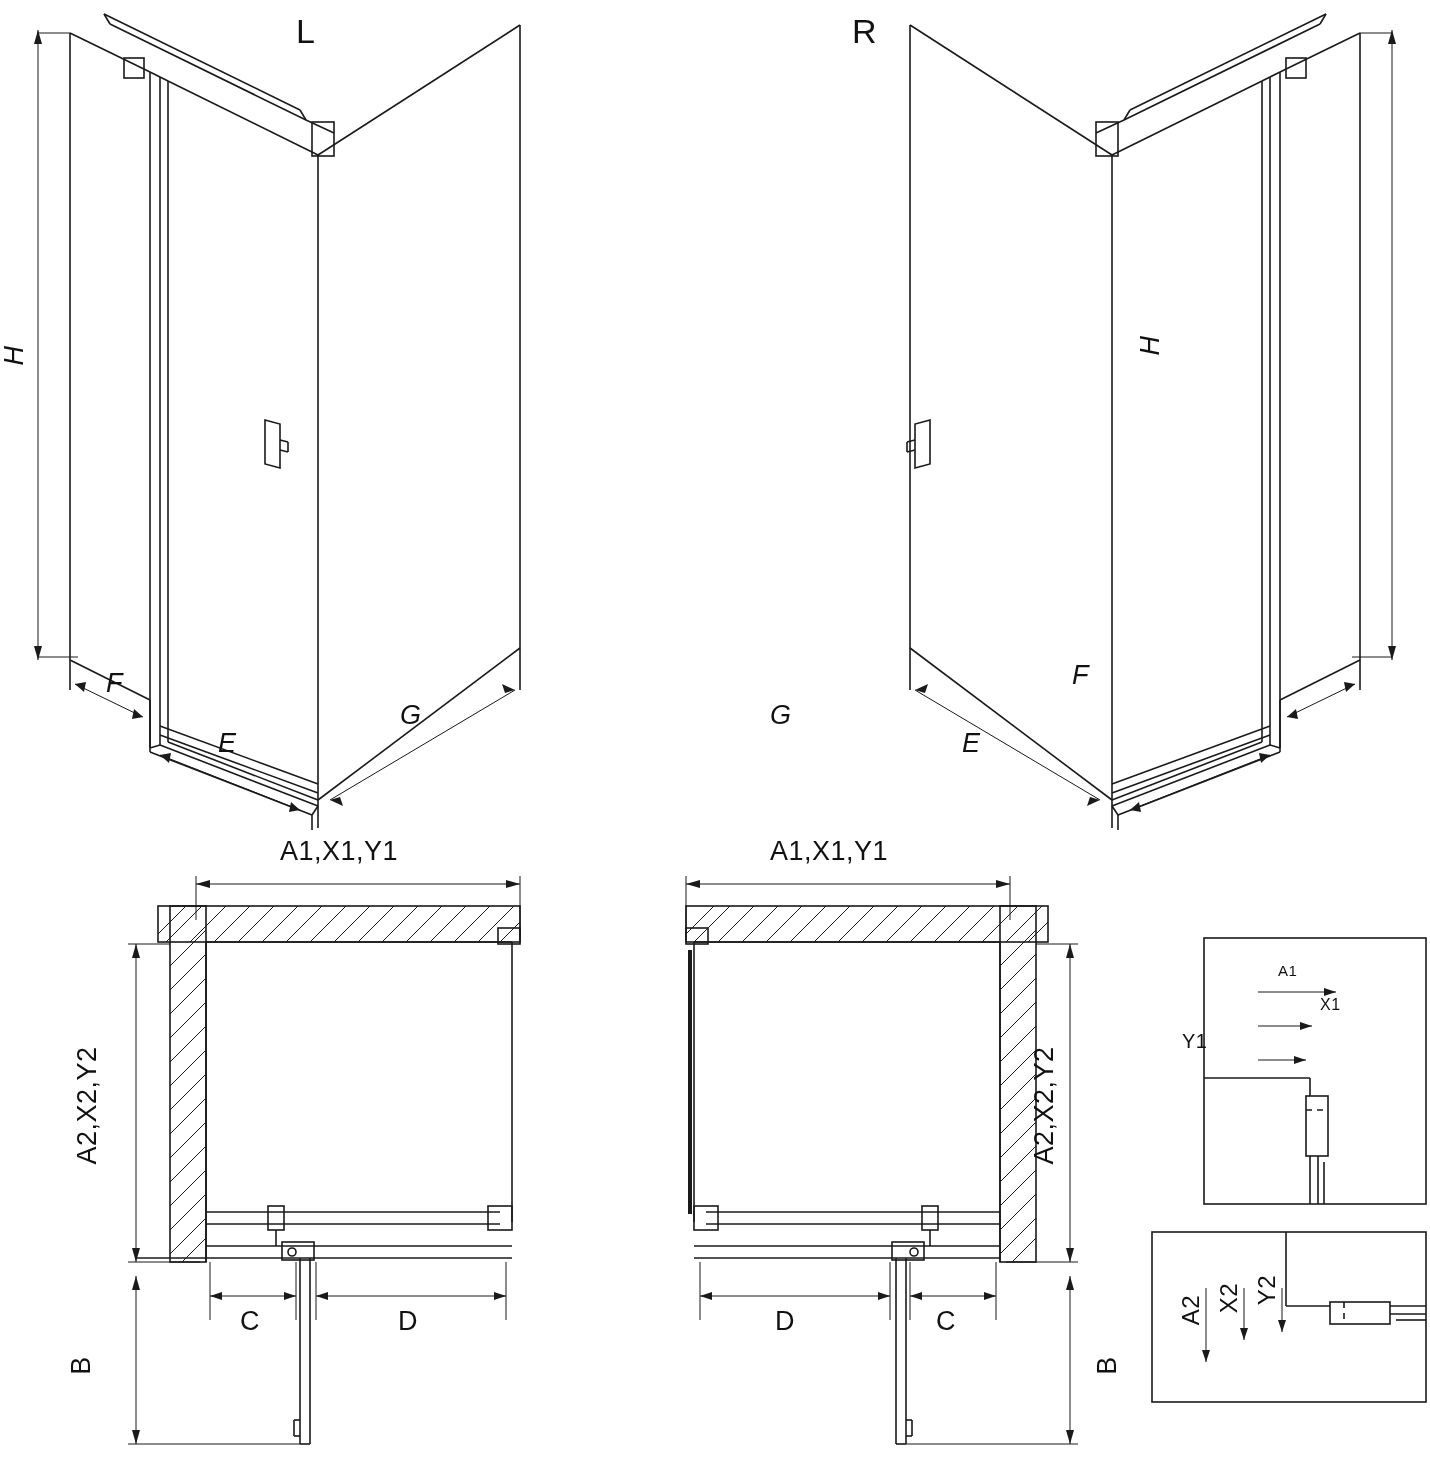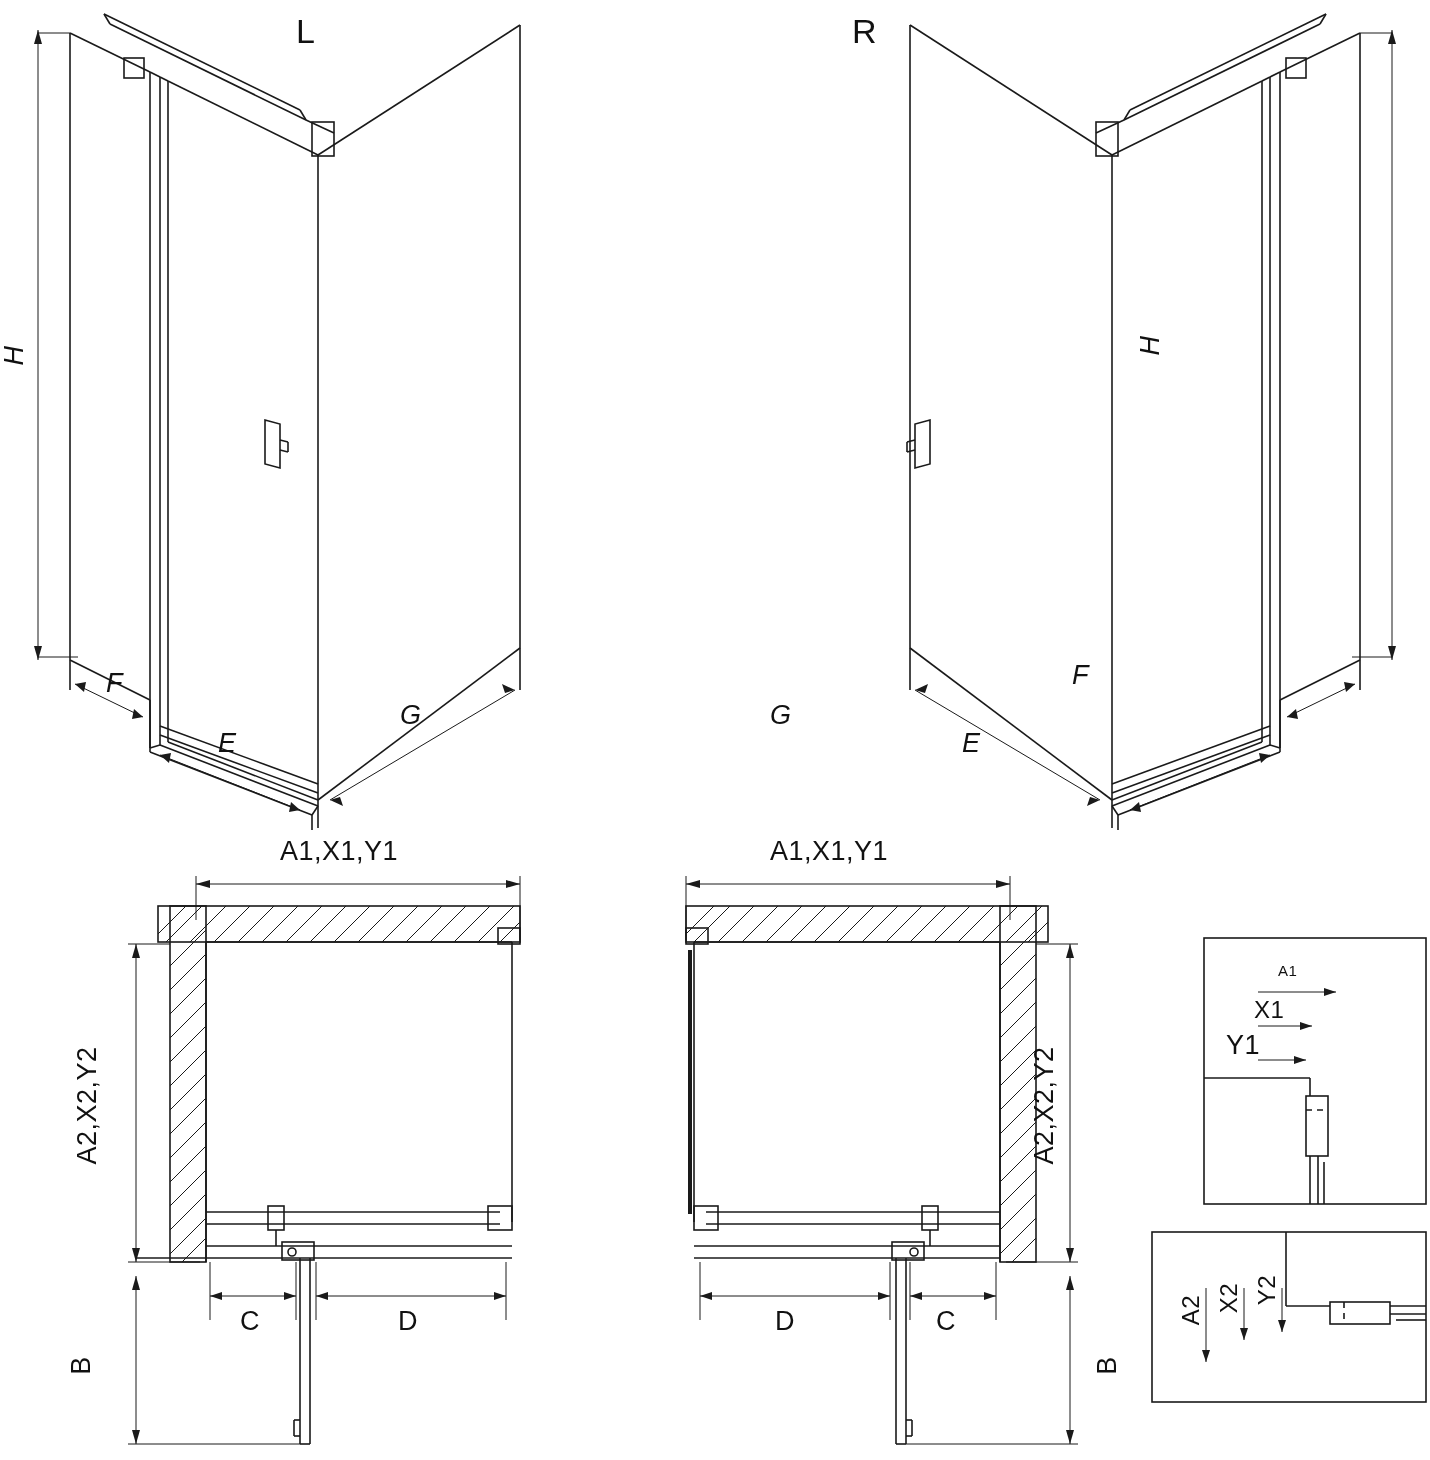--- a/index.html
+++ b/index.html
@@ -421,20 +421,20 @@
 
 <div class="lbl" style="left:240px;top:1306px;">C</div>
 <div class="lbl" style="left:398px;top:1306px;">D</div>
 <div class="lbl" style="left:775px;top:1306px;">D</div>
 <div class="lbl" style="left:936px;top:1306px;">C</div>
 
 <div class="lbl" style="left:72px;top:1350px;transform:rotate(-90deg);">B</div>
 <div class="lbl" style="left:1098px;top:1350px;transform:rotate(-90deg);">B</div>
 
 <div class="lbl" style="left:1278px;top:962px;font-size:15px;">A1</div>
-<div class="lbl" style="left:1254px;top:996px;font-size:24px;">X1</div>
-<div class="lbl" style="left:1226px;top:1030px;font-size:27px;">Y1</div>
+<div class="lbl" style="left:1320px;top:996px;font-size:16px;">X1</div>
+<div class="lbl" style="left:1182px;top:1030px;font-size:20px;">Y1</div>
 
 <div class="lbl" style="left:1176px;top:1296px;font-size:24px;transform:rotate(-90deg);">A2</div>
 <div class="lbl" style="left:1214px;top:1284px;font-size:24px;transform:rotate(-90deg);">X2</div>
 <div class="lbl" style="left:1252px;top:1276px;font-size:24px;transform:rotate(-90deg);">Y2</div>
 
 </div>
 
 </body></html>

